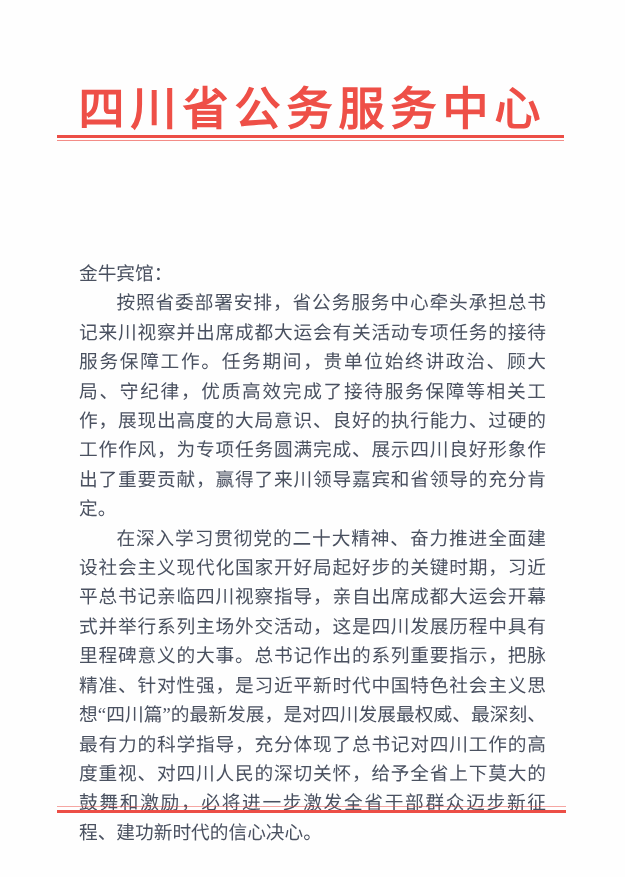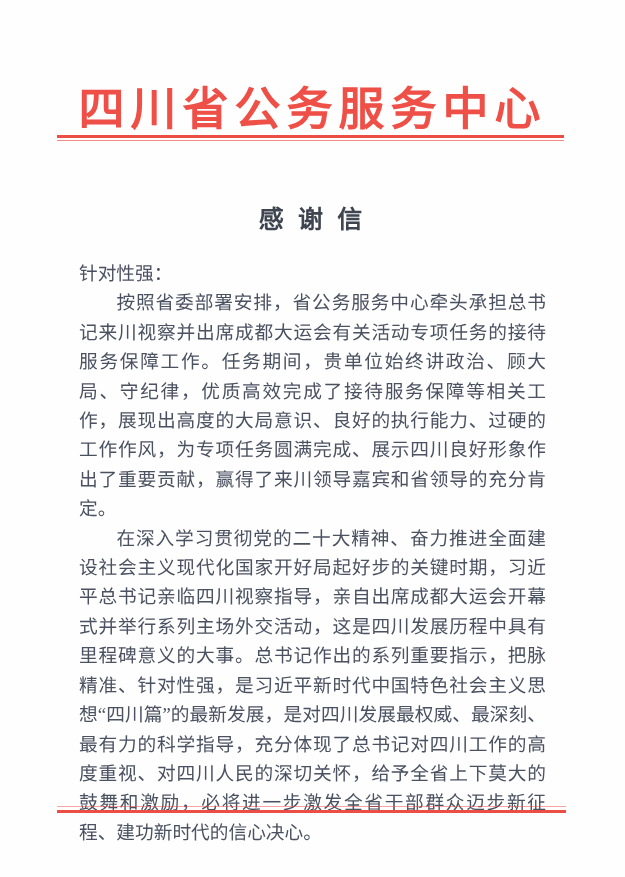--- a/index.html
+++ b/index.html
@@ -83,23 +83,22 @@
 </style>
 </head>
 <body>
 
 <div class="page">
 
   <h1 class="org-name">四川省公务服务中心</h1>
 
   <div class="rule-top"></div>
 
-  <h2 class="letter-title">感 谢 信</h2>
 
   <div class="content">
-    <p class="salutation">针对性强：</p>
+    <p class="salutation">金牛宾馆：</p>
     <p class="para">按照省委部署安排，省公务服务中心牵头承担总书记来川视察并出席成都大运会有关活动专项任务的接待服务保障工作。任务期间，贵单位始终讲政治、顾大局、守纪律，优质高效完成了接待服务保障等相关工作，展现出高度的大局意识、良好的执行能力、过硬的工作作风，为专项任务圆满完成、展示四川良好形象作出了重要贡献，赢得了来川领导嘉宾和省领导的充分肯定。</p>
     <p class="para">在深入学习贯彻党的二十大精神、奋力推进全面建设社会主义现代化国家开好局起好步的关键时期，习近平总书记亲临四川视察指导，亲自出席成都大运会开幕式并举行系列主场外交活动，这是四川发展历程中具有里程碑意义的大事。总书记作出的系列重要指示，把脉精准、针对性强，是习近平新时代中国特色社会主义思想“四川篇”的最新发展，是对四川发展最权威、最深刻、最有力的科学指导，充分体现了总书记对四川工作的高度重视、对四川人民的深切关怀，给予全省上下莫大的鼓舞和激励，必将进一步激发全省干部群众迈步新征程、建功新时代的信心决心。</p>
   </div>
 
   <div class="rule-bottom"></div>
 
 </div>
 
 </body></html>

